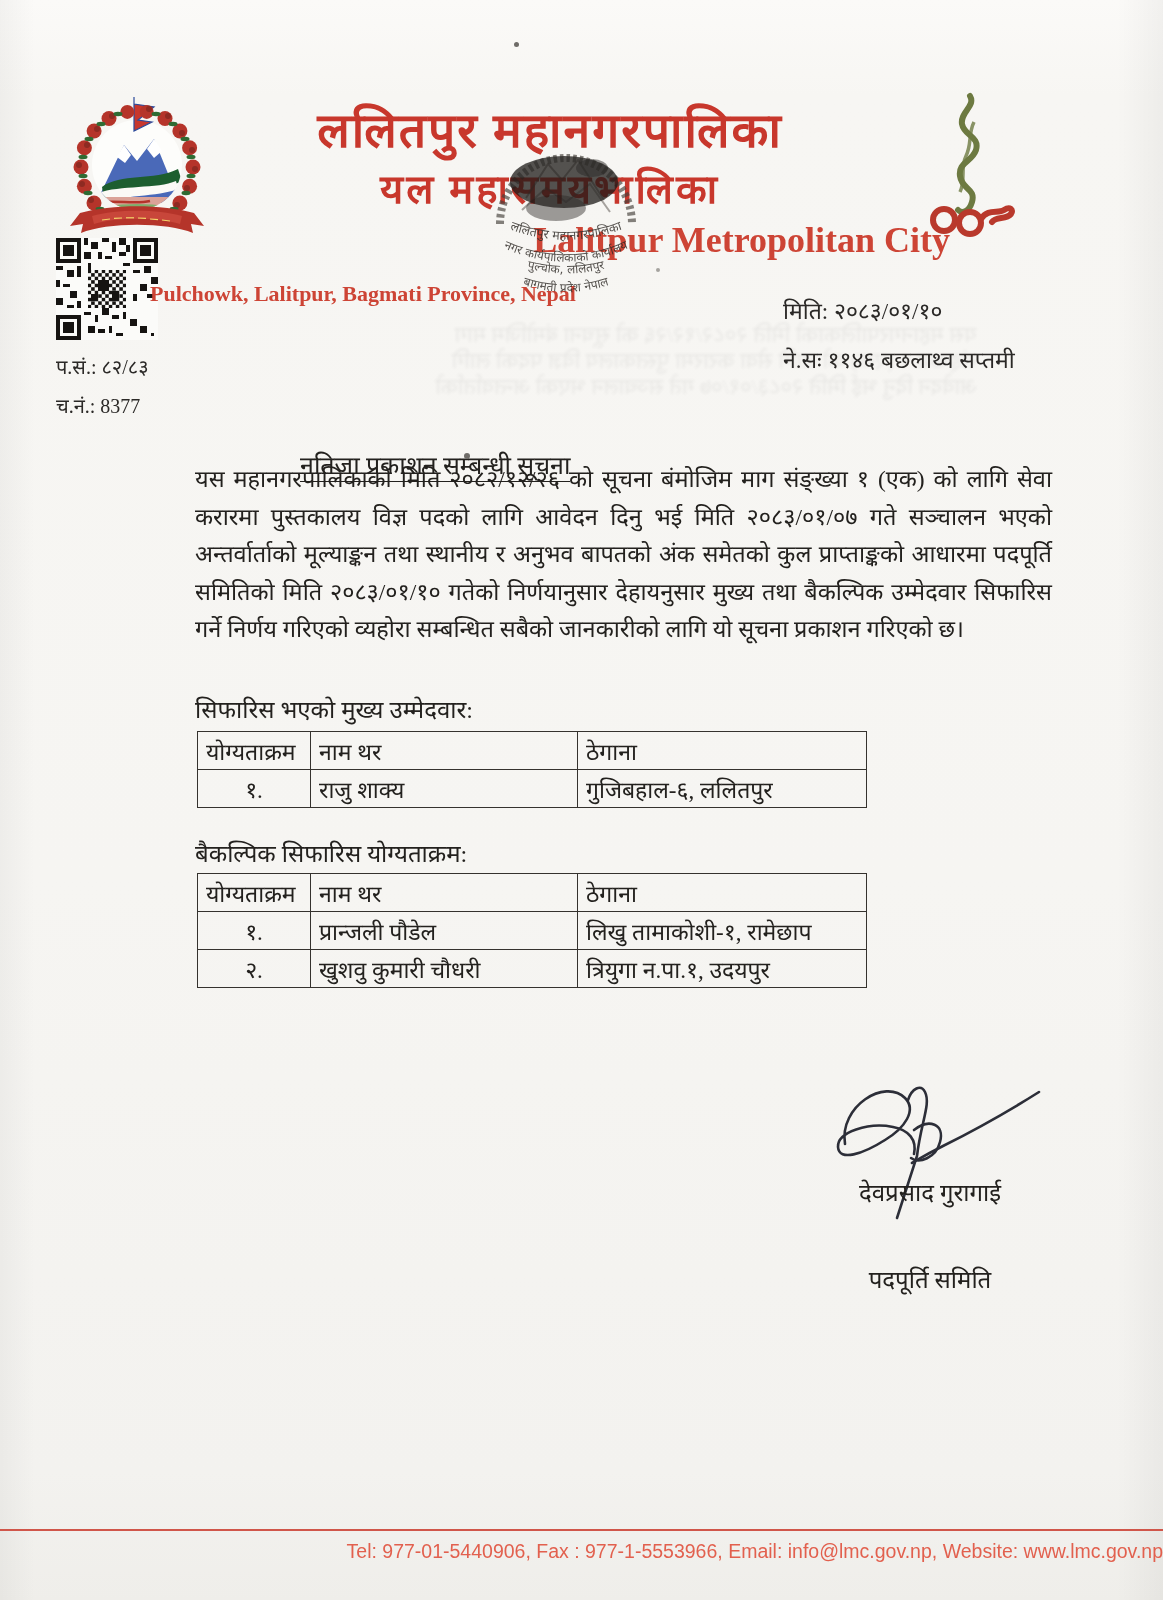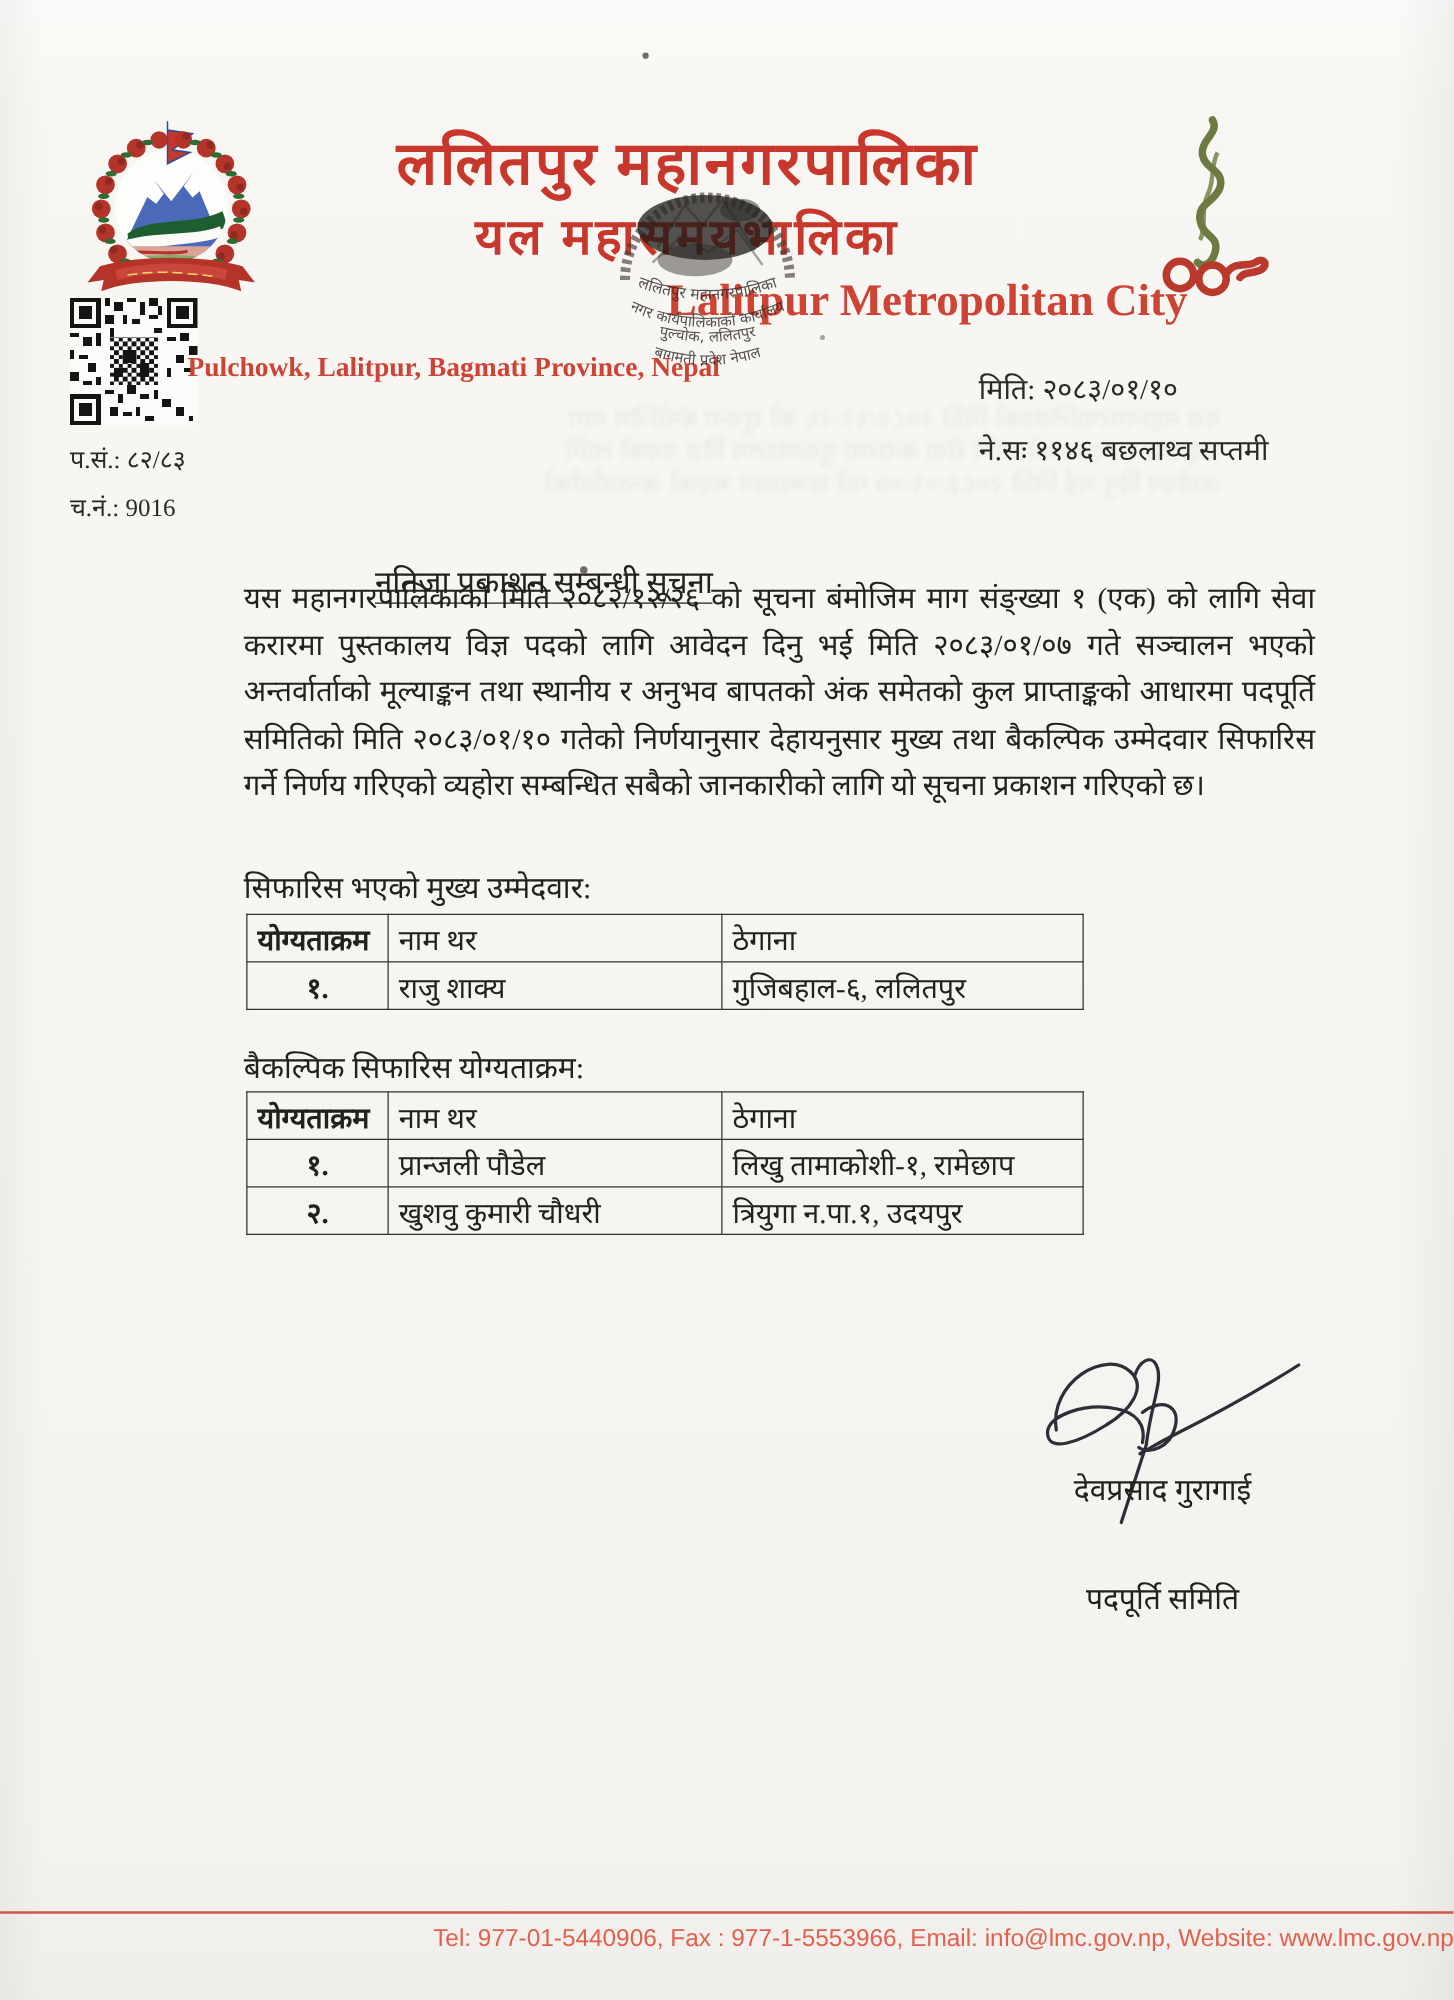--- a/index.html
+++ b/index.html
@@ -18,21 +18,21 @@
   .addr-en{left:150px;top:281px;width:800px;text-align:left;font-size:22px;font-weight:bold;color:#cd4435;}
   .refline{left:56px;font-size:20px;color:#2b2927;}
   .dateline{left:783px;font-size:23px;color:#2b2927;white-space:nowrap;}
   .subject{left:300px;top:404px;width:620px;text-align:left;font-size:25px;color:#23211e;margin-top:43px;}
   .subject span{border-bottom:1.6px solid #23211e;padding-bottom:2px;}
   
   .body-par{left:195px;top:461px;width:857px;font-size:23.5px;line-height:37.6px;text-align:justify;color:#23211e;}
   .cap{left:195px;font-size:24px;color:#23211e;}
   table.doc{position:absolute;left:197px;border-collapse:collapse;table-layout:fixed;background:transparent;}
   table.doc td{border:1.6px solid #35322e;font-size:23px;color:#23211e;padding:2px 8px;height:33px;vertical-align:middle;}
-  table.doc td.c0{width:96px;font-weight:bold;}
+  table.doc td.c0{width:96px;}
   table.doc td.c1{width:250px;}
   table.doc td.c2{width:272px;}
   table.doc tr.data td.c0{text-align:center;}
   .postscript{left:195px;top:1006px;width:862px;font-size:23.5px;line-height:38px;text-align:justify;color:#23211e;}
   
   .sig-block{left:790px;width:280px;text-align:center;font-size:24px;color:#23211e;line-height:43px;}
   
   .footer-rule{left:0;top:1529px;width:1163px;height:2px;background:#d0564a;}
   .footer-text{left:0;top:1540px;width:1163px;text-align:right;font-size:19.5px;color:#e2604e;font-family:"Liberation Sans",sans-serif;}
   
@@ -198,21 +198,21 @@
           <rect x="27" y="27" width="1" height="1"></rect>
         <rect x="9" y="9" width="11" height="11" fill="url(#qrp)"></rect>
         <rect x="12" y="12" width="3" height="3"></rect>
           <rect x="16" y="15" width="2" height="3"></rect>
           <rect x="10" y="16" width="2" height="2"></rect>
       </g>
     </svg>
   </div>
 
   <div class="abs refline" style="top:353px;">प.सं.: ८२/८३</div>
-  <div class="abs refline" style="top:392px;">च.नं.: 9016</div>
+  <div class="abs refline" style="top:392px;">च.नं.: 8377</div>
 
   <div class="abs title-np">ललितपुर महानगरपालिका</div>
   <div class="abs title-newar">यल महासमयभालिका</div>
   <div class="abs title-en">Lalitpur Metropolitan City</div>
   <div class="abs addr-en">Pulchowk, Lalitpur, Bagmati Province, Nepal</div>
 
   <div class="abs stamp-wrap">
     <svg width="212" height="196" viewBox="0 0 212 196">
       <defs>
         <path id="arc1" d="M34,98 A155,155 0 0 0 178,98"></path>

